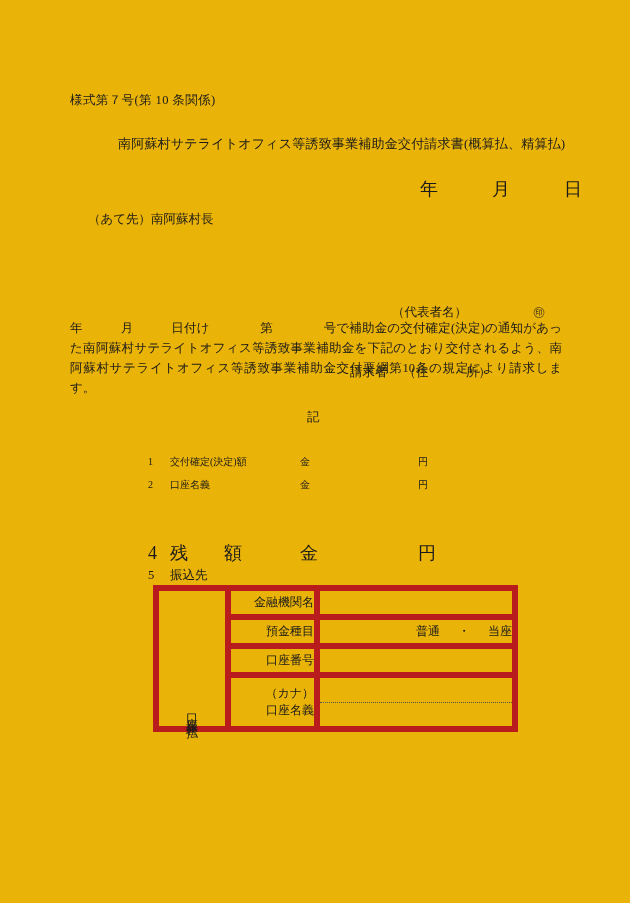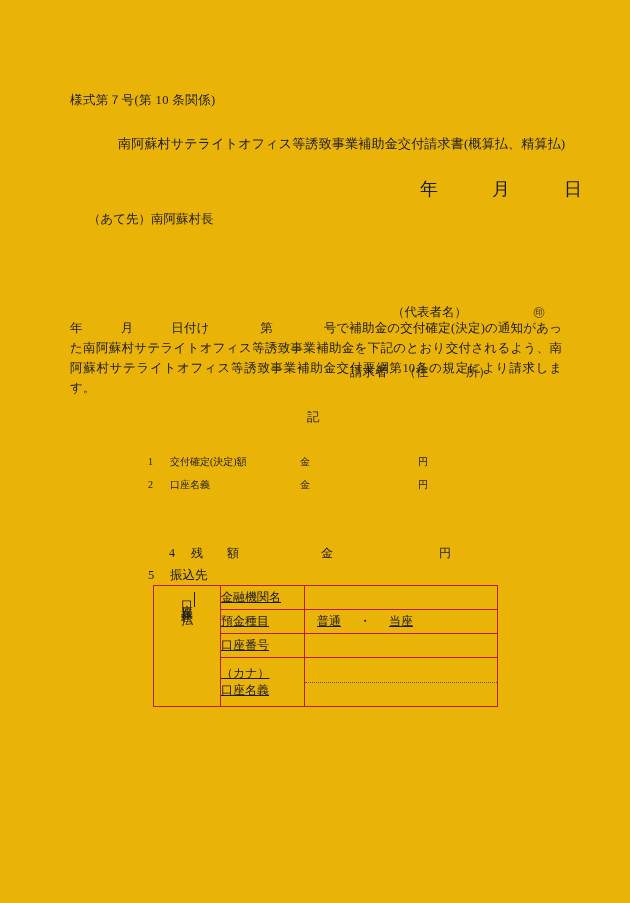--- a/index.html
+++ b/index.html
@@ -98,25 +98,24 @@
   }
   .item-row .num      { display: inline-block; width: 22px; }
   .item-row .label    { display: inline-block; width: 130px; }
   .item-row .yen-mark { display: inline-block; width: 118px; }
   .item-row .yen-unit { display: inline-block; }
 
   .item-row-4 {
     position: absolute;
     left: 148px;
     top: 542px;
-    font-size: 12px;
+    font-size: 18px;
     height: 23px;
     line-height: 23px;
     white-space: pre;
-    margin-left: 21px;
   }
   .item-row-4 .num      { display: inline-block; width: 22px; }
   .item-row-4 .label    { display: inline-block; width: 130px; }
   .item-row-4 .yen-mark { display: inline-block; width: 118px; }
 
   .item-row-5 {
     position: absolute;
     left: 148px;
     top: 565px;
     font-size: 12.5px;
@@ -128,25 +127,24 @@
 
   
   .bank-table {
     position: absolute;
     left: 153px;
     top: 585px;
     border-collapse: collapse;
     font-size: 12px;
   }
   .bank-table td {
-    border: 1px solid #b91c1c;
+    border: 6px solid #b91c1c;
     padding: 0;
-    text-align: left;
+    text-align: right;
     vertical-align: middle;
-    text-decoration: underline;
   }
   td.vertical-head {
     width: 54px;
     writing-mode: vertical-rl;
     text-orientation: upright;
     letter-spacing: 3px;
     line-height: 1;
     padding: 6px 0;
   }
   td.row-label {

